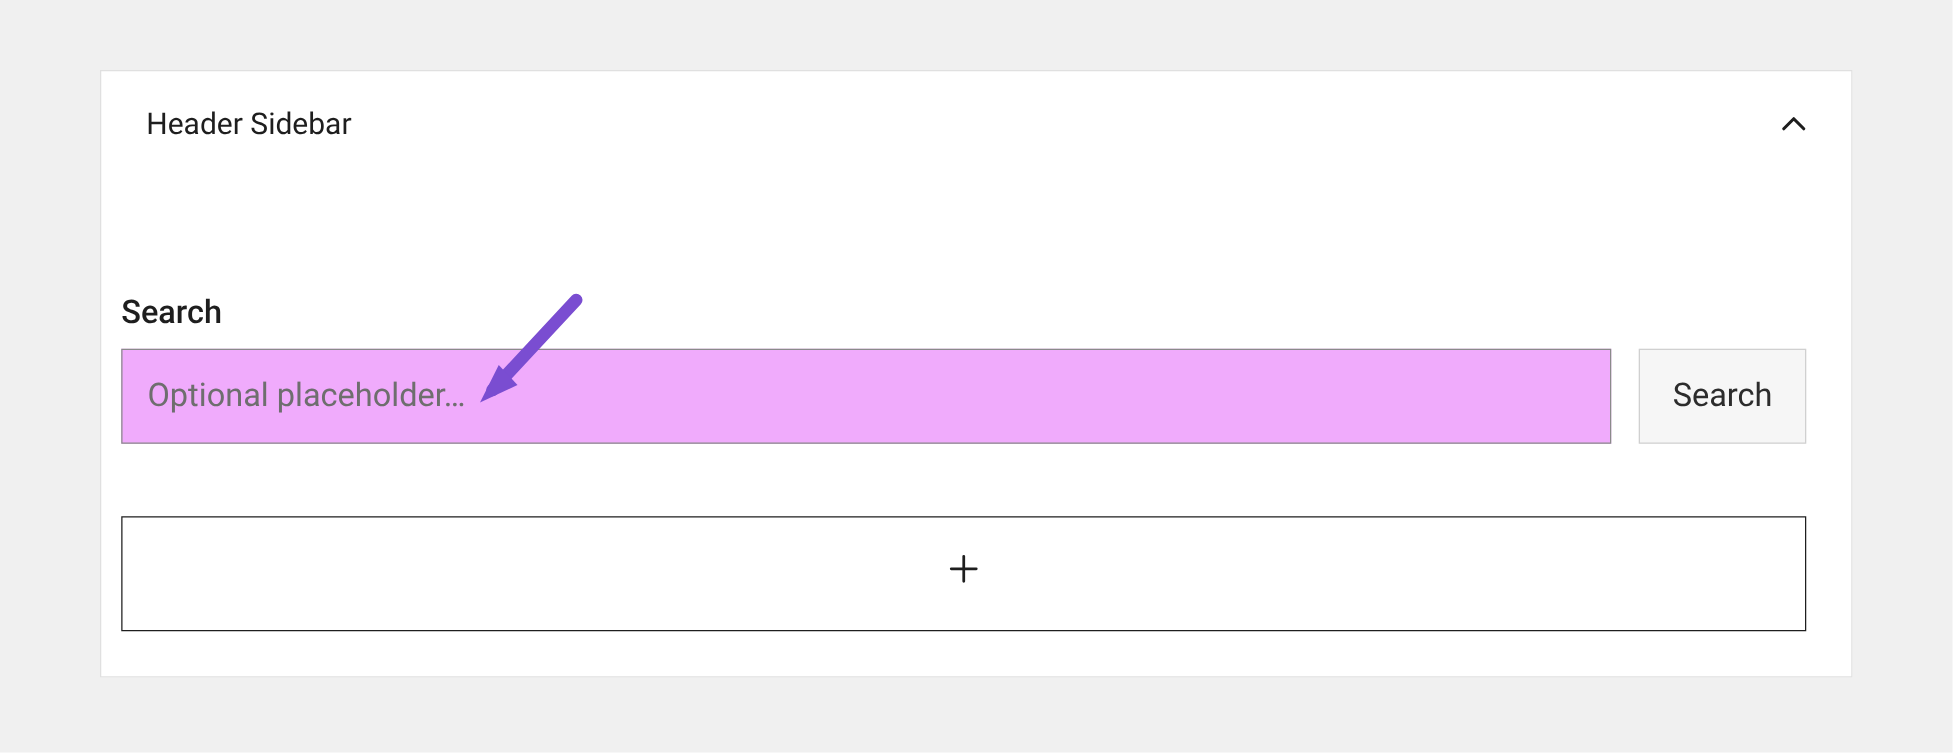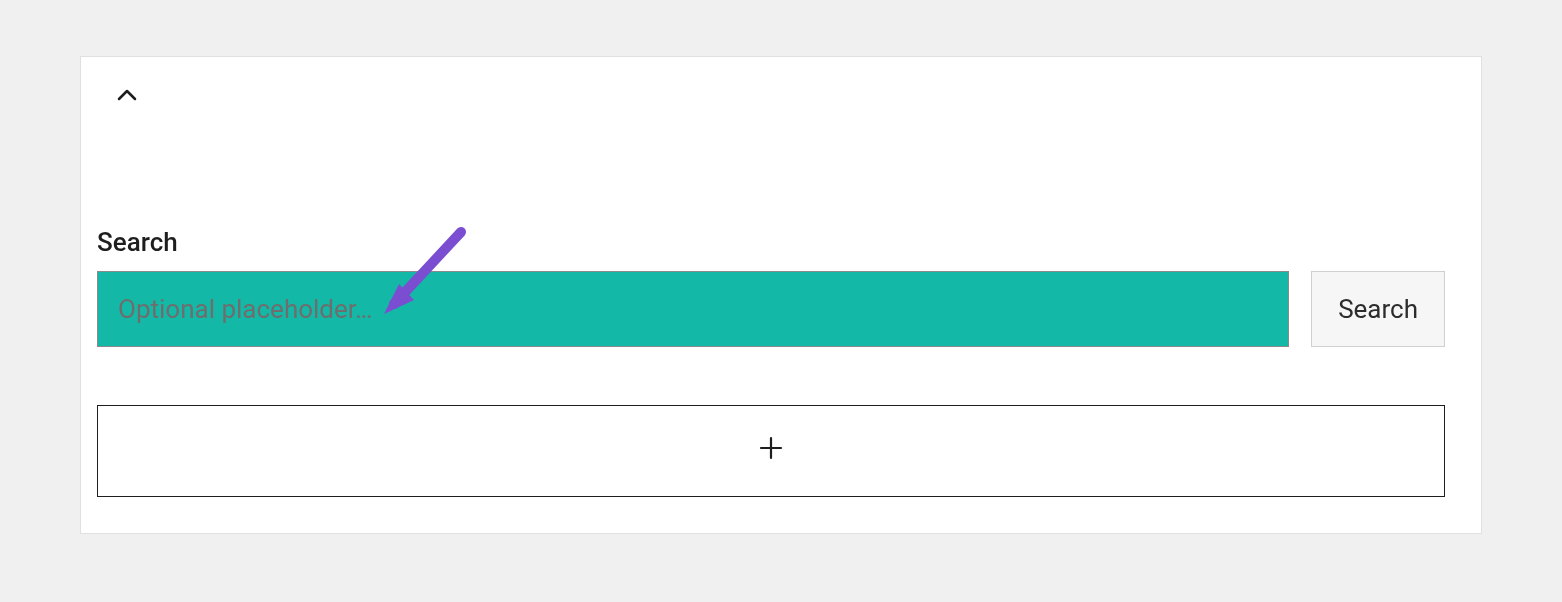--- a/index.html
+++ b/index.html
@@ -59,21 +59,21 @@
       gap: 22px;
       align-items: stretch;
     }
     .search-input {
       flex: 1;
       border: 1px solid #8a8a8a;
       padding: 22px 20px;
       font-size: 26px;
       font-family: inherit;
       color: #1e1e1e;
-      background: #14b8a6;
+      background: #f0abfc;
       outline: none;
     }
     .search-input::placeholder {
       color: #6e6e6e;
     }
     .search-button {
       border: 1px solid #d0d0d0;
       background: #f6f6f6;
       padding: 0 26px;
       font-size: 26px;
@@ -93,20 +93,21 @@
       justify-content: center;
       font-size: 30px;
       color: #1e1e1e;
     }
   </style>
 </head>
 <body>
 
 <div class="panel">
   <div class="panel-header">
+    <div class="panel-title">Header Sidebar</div>
     <div class="chevron">
       <svg width="20" height="12" viewBox="0 0 20 12" fill="none">
         <path d="M2 10 L10 2 L18 10" stroke="#1e1e1e" stroke-width="2.5" fill="none" stroke-linecap="round" stroke-linejoin="round"></path>
       </svg>
     </div>
   </div>
   <div class="panel-body">
     <div class="arrow-annotation">
       <svg width="120" height="120" viewBox="0 0 120 120">
         <path d="M 95 10 L 28 82" stroke="#7a4dd1" stroke-width="10" stroke-linecap="round"></path>

